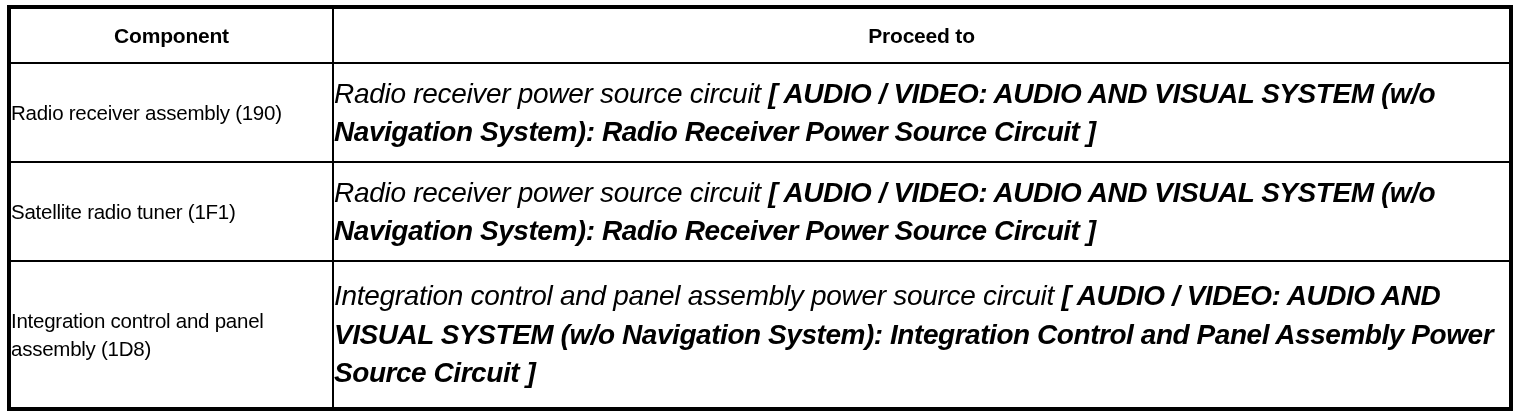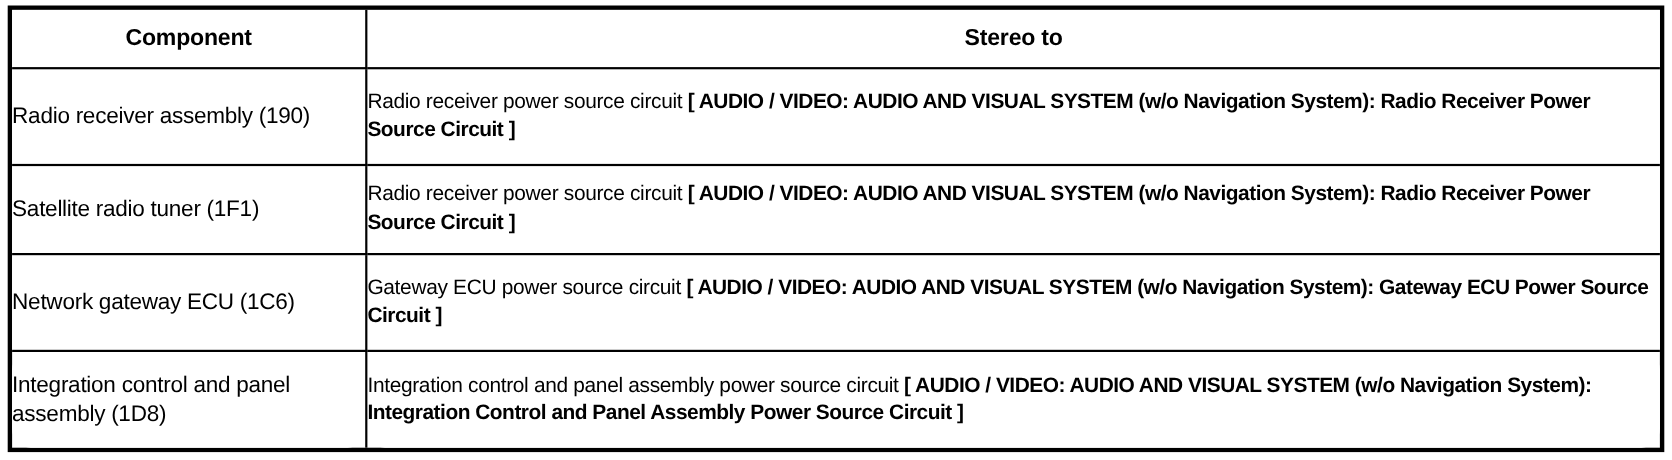--- a/index.html
+++ b/index.html
@@ -54,25 +54,26 @@
 
   td.component-cell {
     font-size: 20.5px;
     font-weight: normal;
     line-height: 1.36;
     padding: 4px 6px 4px 7px;
     letter-spacing: -0.25px;
     vertical-align: middle;
   }
   td.proceed-cell {
-    font-size: 19px;
+    font-size: 28px;
     line-height: 1.36;
     padding: 4px 6px 4px 7px;
     letter-spacing: -0.3px;
     vertical-align: middle;
+    font-style: italic;
   }
   td.proceed-cell .ref {
     font-weight: bold;
     letter-spacing: -0.45px;
   }
   .row-tall { height: 72px; padding-left: 23px; }
   .row-short { height: 66px; margin-top: 37px; }
 </style>
 </head>
 <body>
@@ -82,39 +83,35 @@
     <colgroup>
       <col class="col-component">
       <col class="col-proceed">
     </colgroup>
     <tbody>
       <tr>
         <th class="head-cell">
           <span class="head-label">Component</span>
         </th>
         <th class="head-cell">
-          <span class="head-label">Stereo to</span>
+          <span class="head-label">Proceed to</span>
         </th>
       </tr>
 
       <tr class="row-tall">
         <td class="component-cell">Radio receiver assembly (190)</td>
         <td class="proceed-cell"><span>Radio receiver power source circuit </span><span class="ref">[ AUDIO / VIDEO: AUDIO AND VISUAL SYSTEM (w/o Navigation System): Radio Receiver Power Source Circuit ]</span></td>
       </tr>
 
 
       <tr class="row-short">
         <td class="component-cell">Satellite radio tuner (1F1)</td>
         <td class="proceed-cell"><span>Radio receiver power source circuit </span><span class="ref">[ AUDIO / VIDEO: AUDIO AND VISUAL SYSTEM (w/o Navigation System): Radio Receiver Power Source Circuit ]</span></td>
       </tr>
 
-      <tr class="row-tall">
-        <td class="component-cell">Network gateway ECU (1C6)</td>
-        <td class="proceed-cell"><span>Gateway ECU power source circuit </span><span class="ref">[ AUDIO / VIDEO: AUDIO AND VISUAL SYSTEM (w/o Navigation System): Gateway ECU Power Source Circuit ]</span></td>
-      </tr>
 
       <tr class="row-tall">
         <td class="component-cell">Integration control and panel assembly (1D8)</td>
         <td class="proceed-cell"><span>Integration control and panel assembly power source circuit </span><span class="ref">[ AUDIO / VIDEO: AUDIO AND VISUAL SYSTEM (w/o Navigation System): Integration Control and Panel Assembly Power Source Circuit ]</span></td>
       </tr>
     </tbody>
   </table>
 </div>
 
 </body></html>

